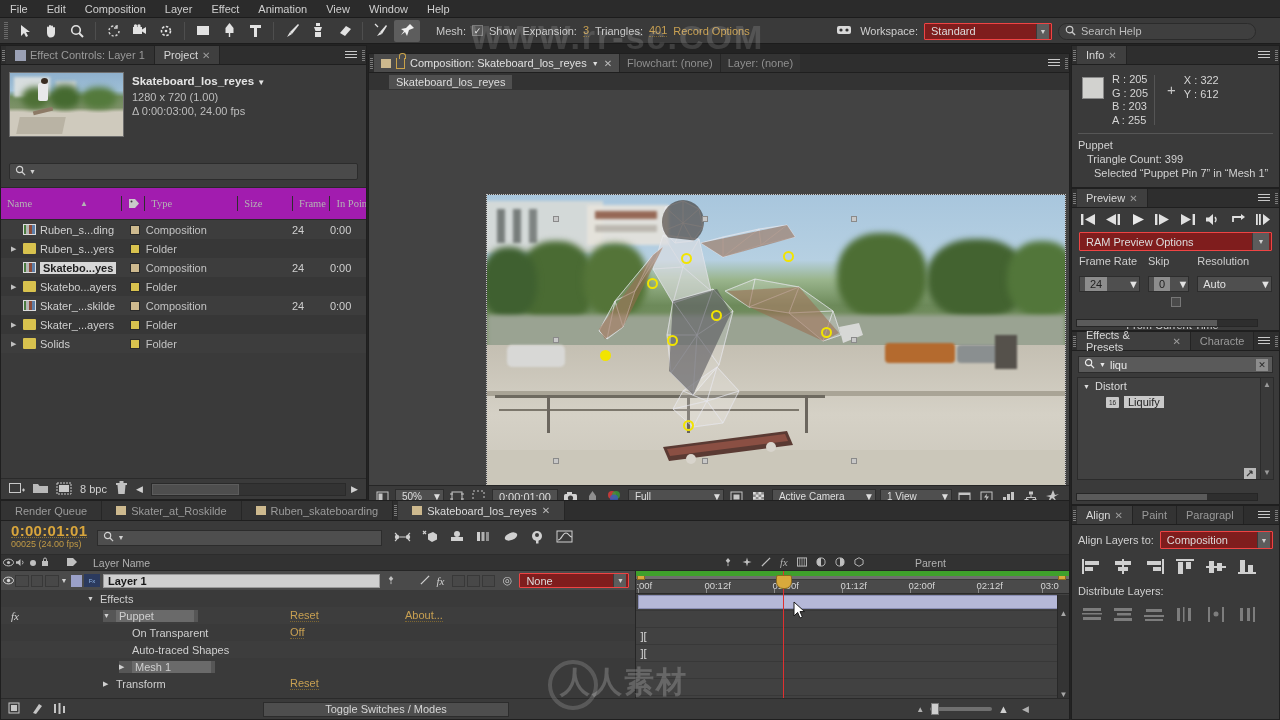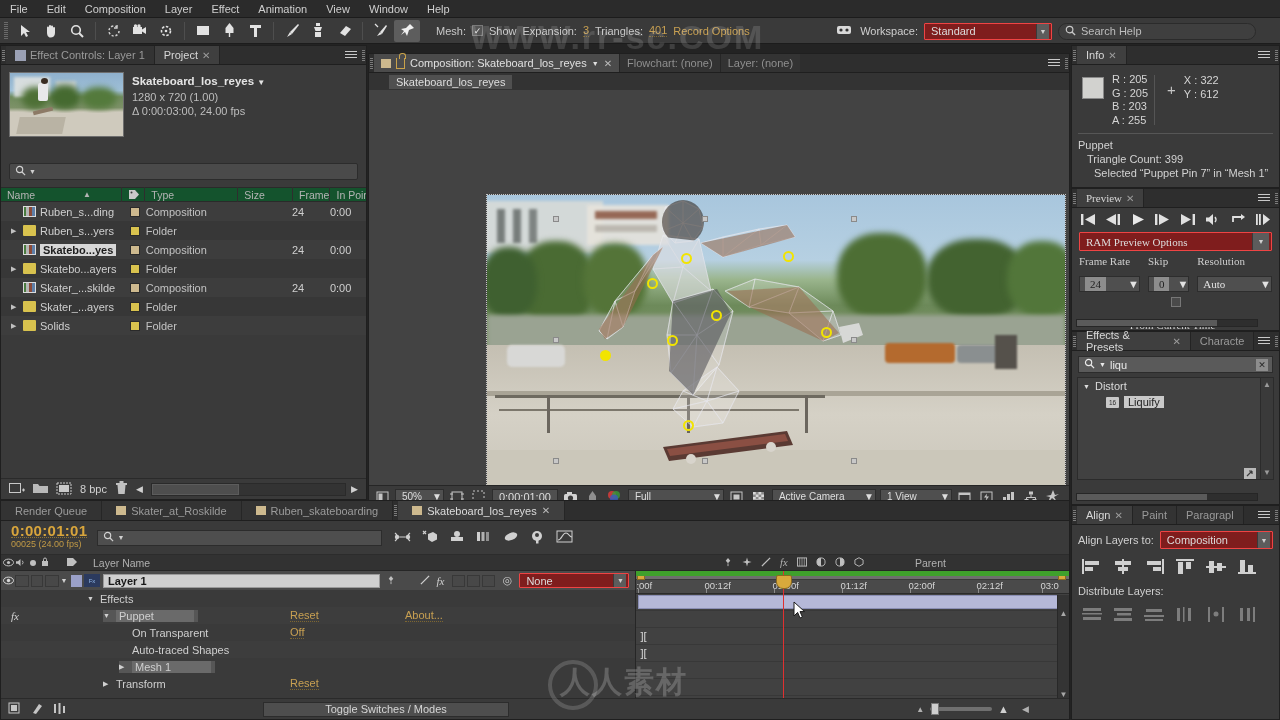--- a/index.html
+++ b/index.html
@@ -57,22 +57,22 @@
   
   #projectPanel { left:0; top:45px; width:367px; height:455px; }
   .proj-head { display:flex; padding:7px 8px 4px 8px; gap:8px; }
   .proj-thumb { width:115px; height:65px; border:1px solid #6e6e6e; overflow:hidden; position:relative;
     background:linear-gradient(to bottom,#8fb0cc 0%,#9fc0d8 28%,#6f8b5c 38%,#7d9168 55%,#cfcabd 62%,#d8d4c9 100%); }
   .proj-meta { padding-top:2px; line-height:14px; }
   .proj-meta .t { font-weight:bold; color:#e4e4e4; font-size:11.5px; }
   .proj-meta .s { color:#bdbdbd; font-size:11px; }
   .proj-search { margin:22px 8px 0 8px; height:17px; background:#4a4a4a; border:1px solid #2c2c2c;
     display:flex; align-items:center; gap:3px; padding-left:5px; border-radius:2px; }
-  .proj-cols { margin-top:7px; height:15px; background:#14532d; border-top:1px solid #2a2a2a;
-    border-bottom:1px solid #2a2a2a; display:flex; align-items:center; font-size:10.5px; color:#b4b4b4; }
+  .proj-cols { margin-top:7px; height:33px; background:#a21caf; border-top:1px solid #2a2a2a;
+    border-bottom:1px solid #2a2a2a; display:flex; align-items:center; font-size:10.5px; color:#b4b4b4;font-family:Liberation Serif, serif; }
   .proj-cols .c { border-right:1px solid #2e2e2e; height:15px; display:flex; align-items:center;
     padding-left:6px; overflow:hidden; white-space:nowrap; }
   .row { height:19px; display:flex; align-items:center; font-size:11px; color:#cfcfcf; }
   .row:nth-child(odd) { background:#3d3d3d; }
   .row:nth-child(even) { background:#373737; }
   .row .nm { display:flex; align-items:center; gap:4px; width:138px; padding-left:10px; }
   .row .tw { width:8px; font-size:7px; color:#c0c0c0; }
   .ficon { width:13px; height:11px; background:#d8c24e; border-radius:1px; flex:none; }
   .cicon { width:13px; height:11px; flex:none; border:1px solid #dcdcdc;
     background:linear-gradient(to right,#4a7c3f 0 2px,#b5b5b5 2px 5px,#8a4b3a 5px 8px,#5e7fa8 8px 11px); }
@@ -122,21 +122,21 @@
   
   #infoPanel { left:1071px; top:45px; width:209px; height:143px; }
   .info-body { display:flex; padding:8px 6px 0 6px; gap:2px; }
   .colorswatch { width:22px; height:22px; background:#d2d2cf; border:1px solid #8a8a8a; margin:4px 6px 0 4px;}
   .rgba { line-height:13.5px; font-size:11px; color:#d5d5d5; }
   .vdiv { width:1px; background:#555; margin:2px 10px 2px 4px; }
   .xy { line-height:13.5px; font-size:11px; color:#d5d5d5; padding-top:1px; }
   .info-sep { margin:6px 6px 0 6px; border-top:1px solid #565656; }
   .info-text { padding:4px 6px 0 6px; line-height:14px; font-size:11px; color:#d2d2d2; }
 
-  #previewPanel { left:1071px; top:188px; width:209px; height:143px;font-family:Liberation Serif, serif; }
+  #previewPanel { left:1071px; top:188px; width:209px; height:143px; }
   .pv-btns { display:flex; align-items:center; justify-content:space-between; padding:5px 8px 3px 8px; }
   .pv-btn { color:#dcdcdc; display:flex; align-items:center; }
   .pv-select { margin:3px 7px 0 7px; }
   .pv-grid { display:flex; gap:8px; padding:4px 7px 0 7px; }
   .pv-lab { font-size:11px; color:#cecece; margin-bottom:9px; }
   .numbox { background:#4f4f4f; border:1px solid #2d2d2d; height:16px; display:flex;
     align-items:center; justify-content:space-between; padding-left:5px; font-size:11px; color:#e2e2e2; }
   .numbox .val { background:#8d8d8d; color:#1e1e1e; padding:0 5px; height:14px; display:flex; align-items:center;}
   .pv-chks { display:flex; gap:10px; padding:5px 7px 0 7px; align-items:center; font-size:11px; color:#cfcfcf;flex-direction:column;}
   .cbox { width:10px; height:10px; background:#4a4a4a; border:1px solid #777; display:inline-block; }

